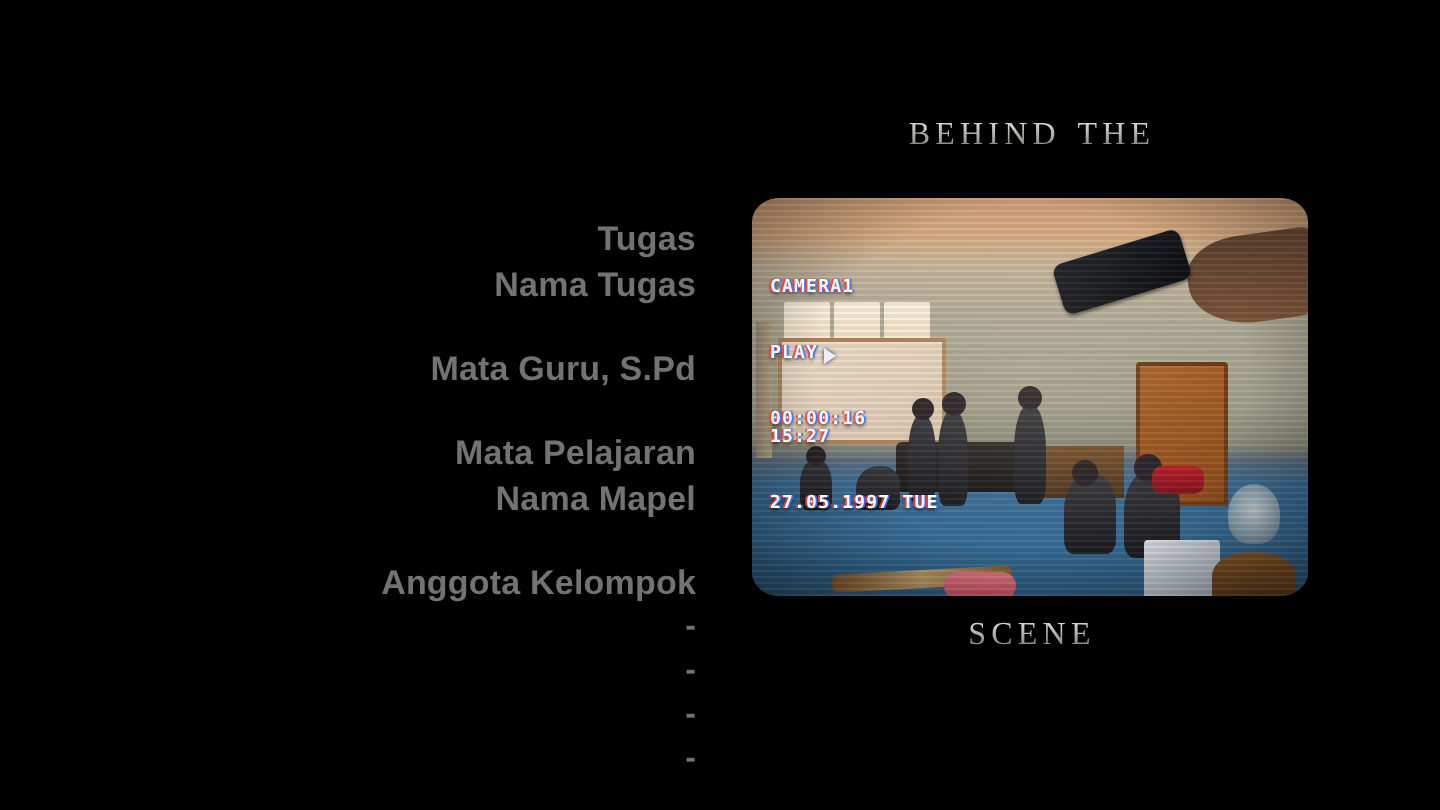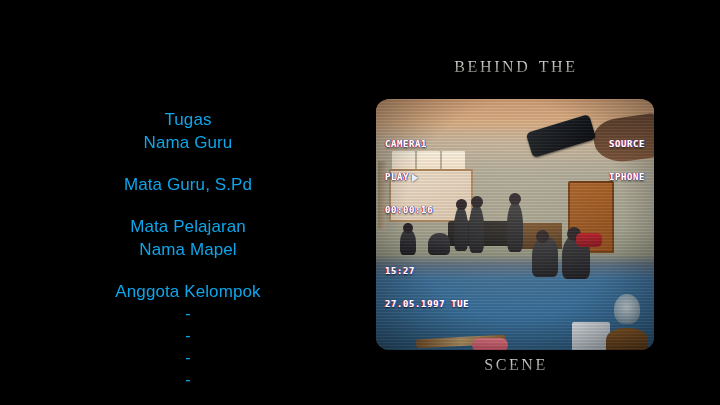--- a/index.html
+++ b/index.html
@@ -28,26 +28,27 @@
     width: 320px;
     text-align: center;
     color: #ffffff;
   }
   .credit-group {
     margin-bottom: 19px;
   }
   .credit-group:last-child { margin-bottom: 0; }
   .credit-line {
     font-family: "Liberation Sans", sans-serif;
-    font-weight: normal;
+    font-weight: bold;
     font-size: 17px;
     line-height: 23px;
     letter-spacing: 0.1px;
-    color: #0ea5e9;
+    color: #737373;
     white-space: pre;
+    text-align: right;
   }
   .credit-line.dash {
     font-size: 16px;
     line-height: 22px;
   }
 
   
   #right-panel {
     position: absolute;
     left: 366px;
@@ -73,30 +74,29 @@
     left: 0;
     top: 0;
     width: 300px;
     font-family: Liberation Serif, serif;
   }
   #title-bottom {
     position: absolute;
     left: 0;
     top: 250px;
     width: 300px;
-    margin-top: 48px;
   }
 
   
   #video-frame {
     position: absolute;
     left: 10px;
     top: 47px;
     width: 278px;
-    height: 251px;
+    height: 199px;
     border-radius: 14px / 12px;
     overflow: hidden;
     background: #2b2118;
     box-shadow: 0 0 0 1px rgba(0,0,0,0.9);
   }
   #video-scene {
     position: absolute;
     inset: 0;
     
     background:
@@ -318,21 +318,21 @@
 </style>
 </head>
 <body>
 
 <div id="stage">
 
   <div id="credits">
 
     <div class="credit-group">
       <div class="credit-line">Tugas</div>
-      <div class="credit-line">Nama Guru</div>
+      <div class="credit-line">Nama Tugas</div>
     </div>
 
     <div class="credit-group">
       <div class="credit-line">Mata Guru, S.Pd</div>
     </div>
 
     <div class="credit-group">
       <div class="credit-line">Mata Pelajaran</div>
       <div class="credit-line">Nama Mapel</div>
     </div>
@@ -392,24 +392,20 @@
 
       <div class="osd" id="osd-topleft">
         <span class="osd-line">CAMERA1</span>
         <span class="osd-line" id="play-row">
           <span>PLAY</span>
           <span id="play-triangle"></span>
         </span>
         <span class="osd-line">00:00:16</span>
       </div>
 
-      <div class="osd" id="osd-topright">
-        <span class="osd-line">SOURCE</span>
-        <span class="osd-line">IPHONE</span>
-      </div>
 
       <div class="osd" id="osd-bottomleft">
         <span class="osd-line">15:27</span>
         <span class="osd-line">27.05.1997 TUE</span>
       </div>
 
     </div>
 
     <div id="title-bottom" class="show-title">Scene</div>
 

